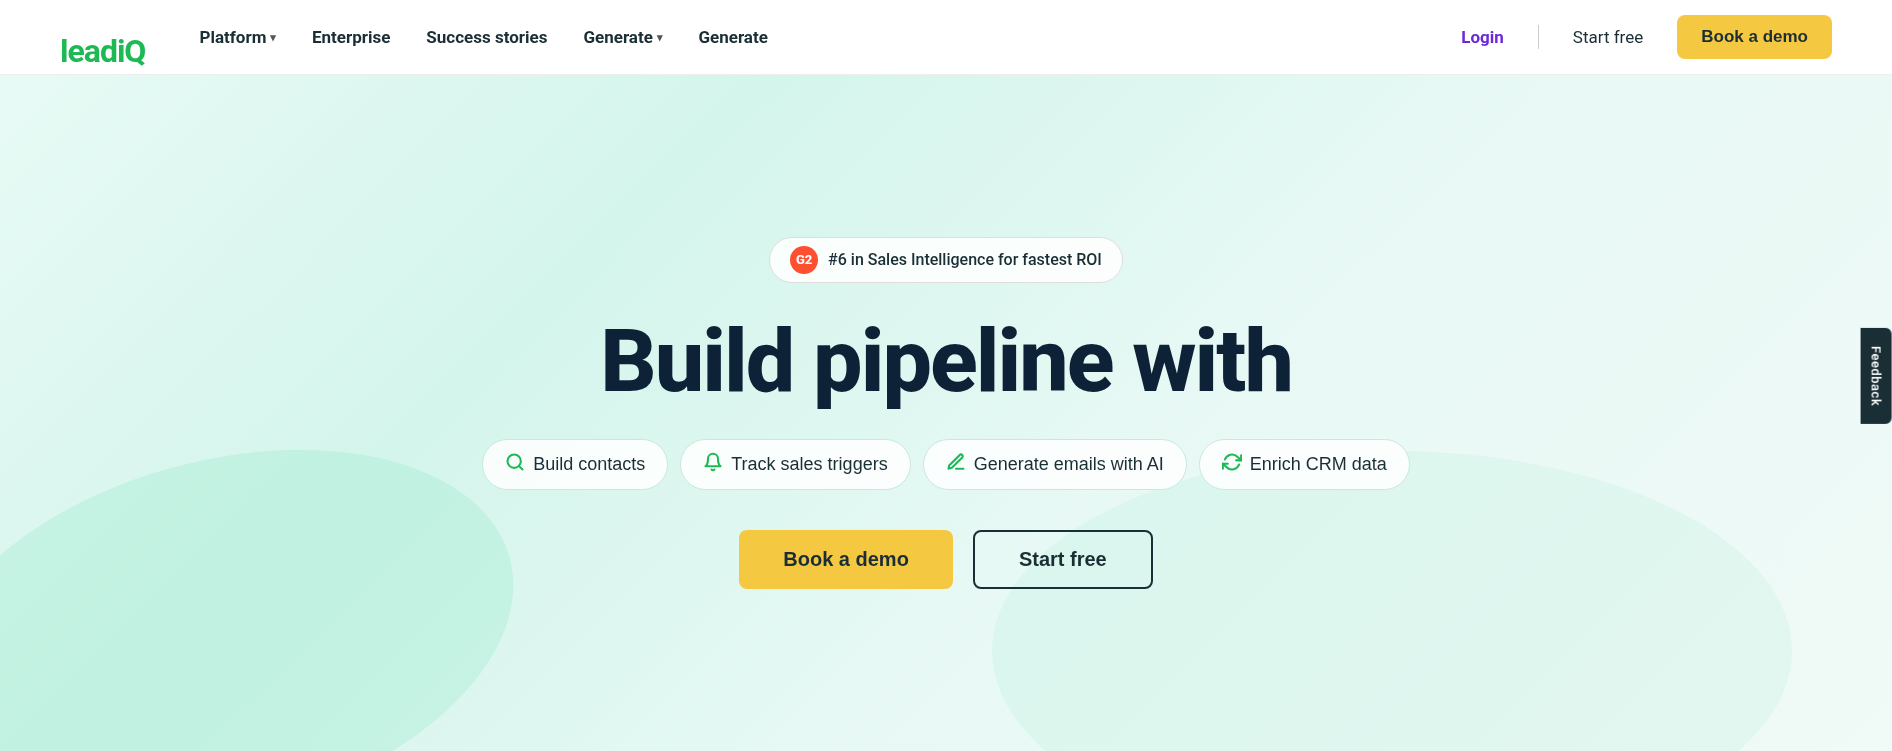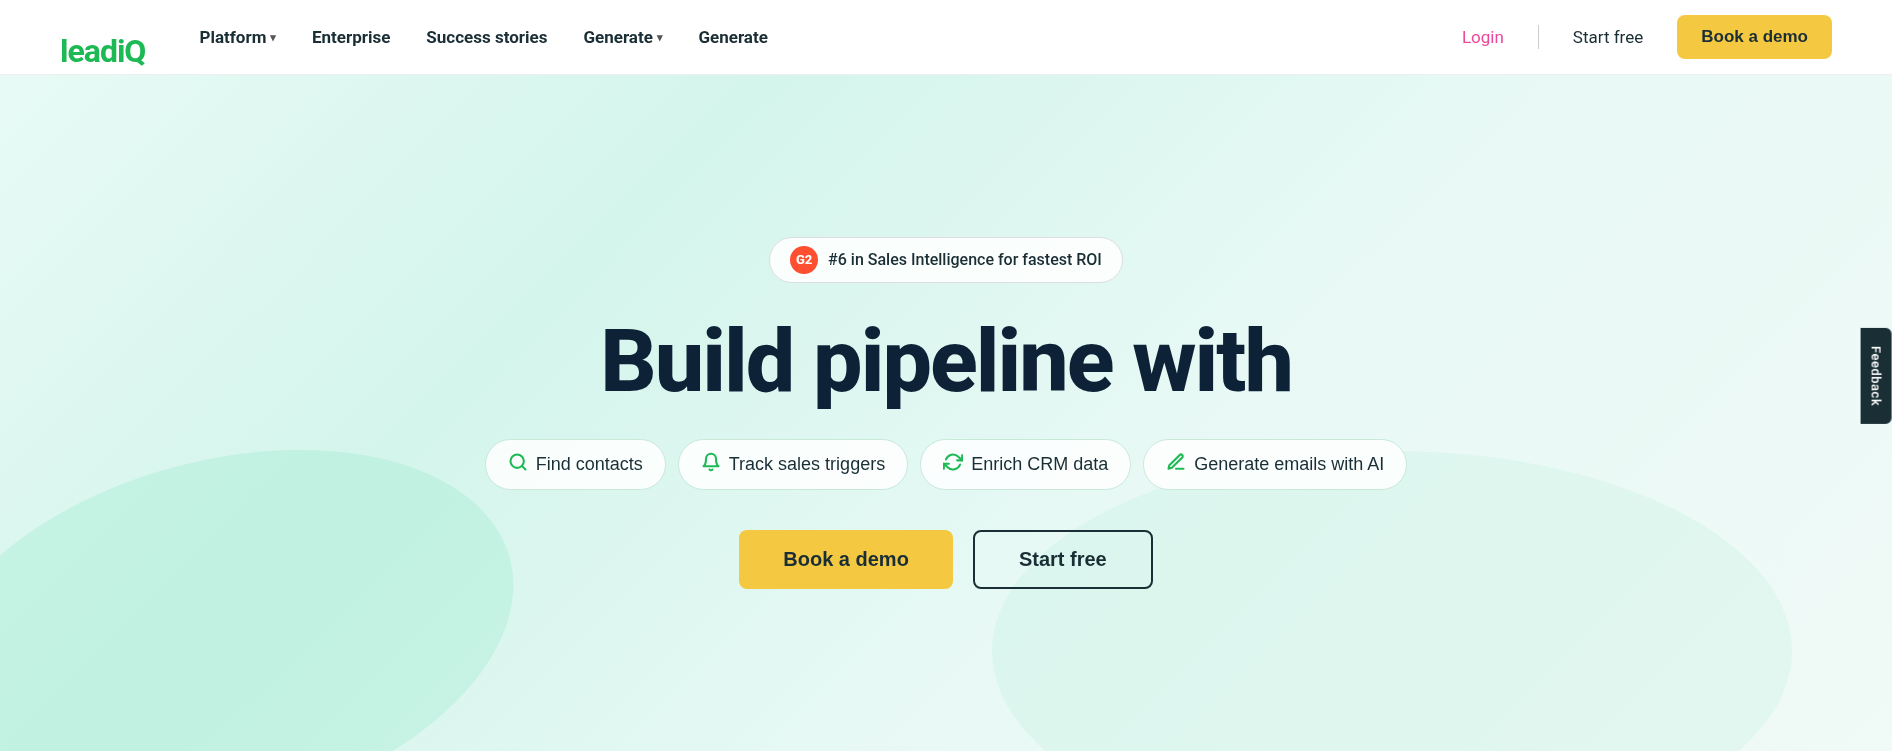--- a/index.html
+++ b/index.html
@@ -68,24 +68,25 @@
     }
 
     .navbar-right {
       display: flex;
       align-items: center;
       gap: 20px;
     }
 
     .nav-login {
       font-size: 17px;
-      color: #ec4899;
+      color: #6d28d9;
       cursor: pointer;
       padding: 8px 14px;
       text-decoration: none;
+      font-weight: bold;
     }
 
     .nav-divider {
       width: 1px;
       height: 24px;
       background: #ccc;
     }
 
     .nav-start-free {
       font-size: 17px;
@@ -311,50 +312,50 @@
     </h1>
 
     <div class="hero-tabs">
       <button class="hero-tab">
         <span class="tab-icon">
           <svg width="20" height="20" viewBox="0 0 24 24" fill="none" stroke="#1db954" stroke-width="2.5" stroke-linecap="round" stroke-linejoin="round">
             <circle cx="11" cy="11" r="8"></circle>
             <line x1="21" y1="21" x2="16.65" y2="16.65"></line>
           </svg>
         </span>
-        <span>Find contacts</span>
+        <span>Build contacts</span>
       </button>
       <button class="hero-tab">
         <span class="tab-icon">
           <svg width="20" height="20" viewBox="0 0 24 24" fill="none" stroke="#1db954" stroke-width="2.5" stroke-linecap="round" stroke-linejoin="round">
             <path d="M18 8A6 6 0 0 0 6 8c0 7-3 9-3 9h18s-3-2-3-9"></path>
             <path d="M13.73 21a2 2 0 0 1-3.46 0"></path>
           </svg>
         </span>
         <span>Track sales triggers</span>
       </button>
       <button class="hero-tab">
         <span class="tab-icon">
           <svg width="20" height="20" viewBox="0 0 24 24" fill="none" stroke="#1db954" stroke-width="2.5" stroke-linecap="round" stroke-linejoin="round">
+            <path d="M12 20h9"></path>
+            <path d="M16.5 3.5a2.121 2.121 0 0 1 3 3L7 19l-4 1 1-4L16.5 3.5z"></path>
+          </svg>
+        </span>
+        <span>Generate emails with AI</span>
+      </button>
+      <button class="hero-tab">
+        <span class="tab-icon">
+          <svg width="20" height="20" viewBox="0 0 24 24" fill="none" stroke="#1db954" stroke-width="2.5" stroke-linecap="round" stroke-linejoin="round">
             <polyline points="23 4 23 10 17 10"></polyline>
             <polyline points="1 20 1 14 7 14"></polyline>
             <path d="M3.51 9a9 9 0 0 1 14.85-3.36L23 10M1 14l4.64 4.36A9 9 0 0 0 20.49 15"></path>
           </svg>
         </span>
         <span>Enrich CRM data</span>
       </button>
-      <button class="hero-tab">
-        <span class="tab-icon">
-          <svg width="20" height="20" viewBox="0 0 24 24" fill="none" stroke="#1db954" stroke-width="2.5" stroke-linecap="round" stroke-linejoin="round">
-            <path d="M12 20h9"></path>
-            <path d="M16.5 3.5a2.121 2.121 0 0 1 3 3L7 19l-4 1 1-4L16.5 3.5z"></path>
-          </svg>
-        </span>
-        <span>Generate emails with AI</span>
-      </button>
     </div>
 
     <div class="hero-ctas">
       <button class="btn-book-demo-hero">Book a demo</button>
       <button class="btn-start-free-hero">Start free</button>
     </div>
 
   </div>
 </section>
 

